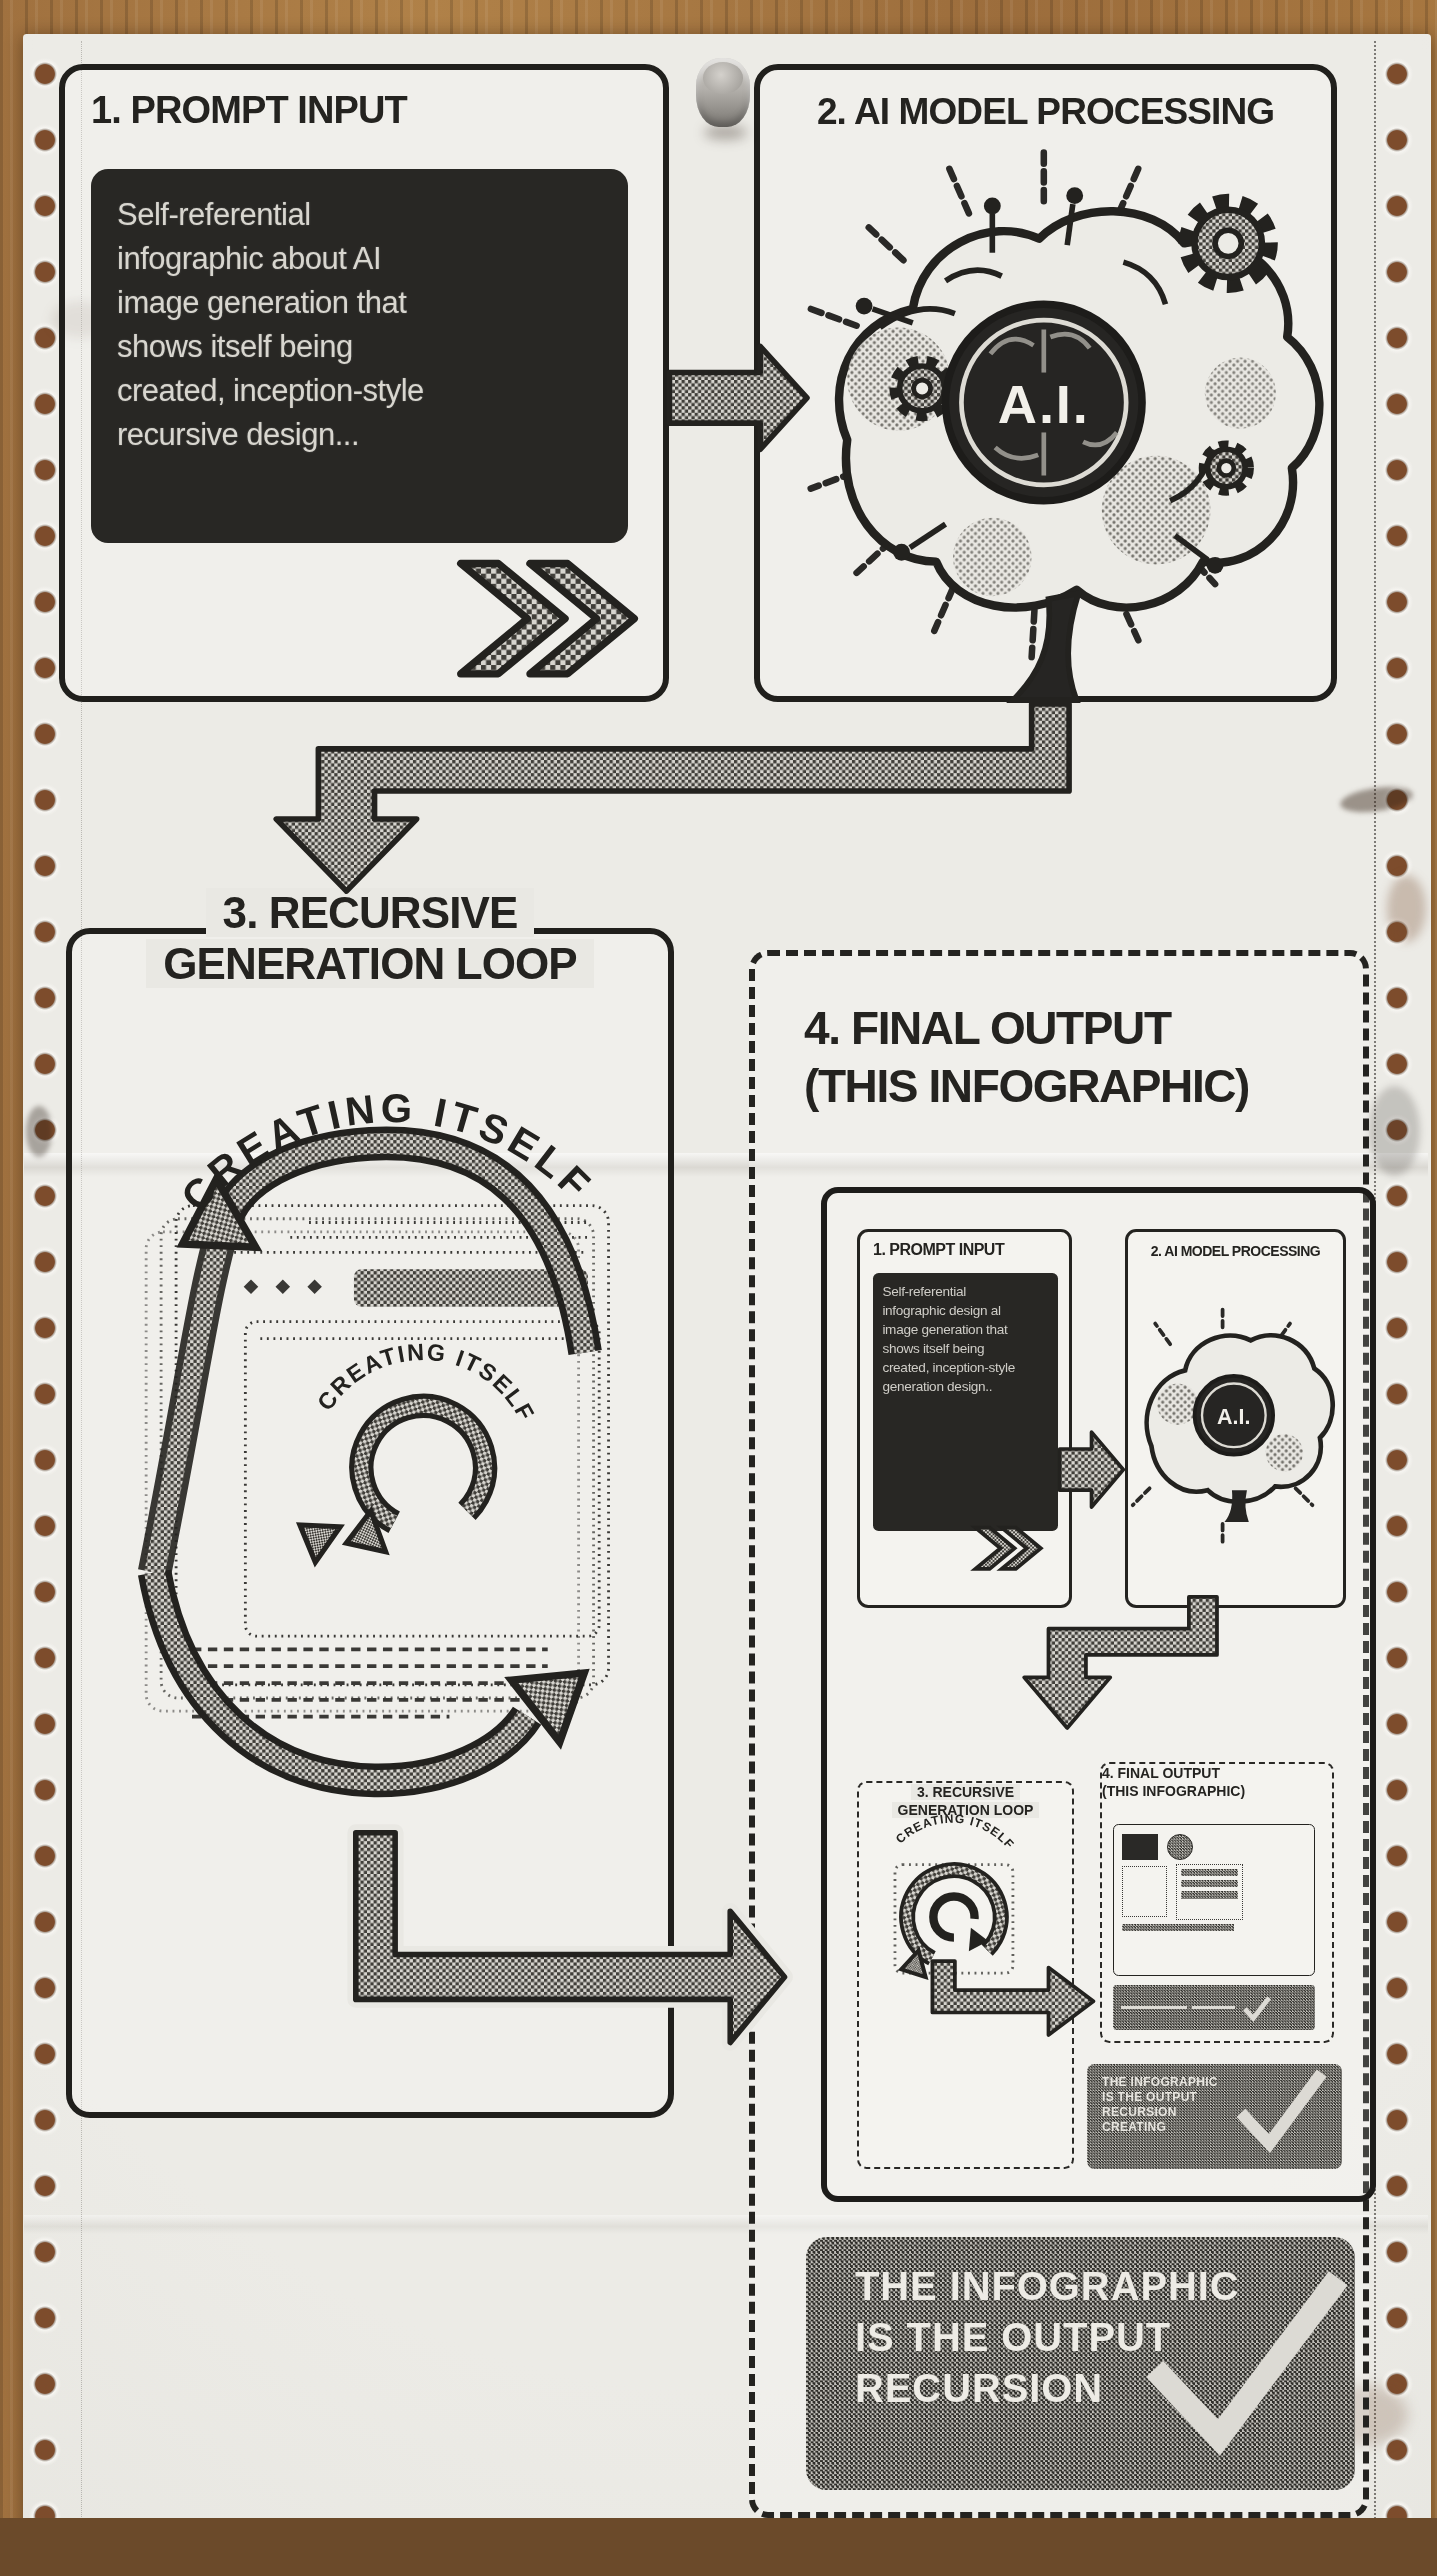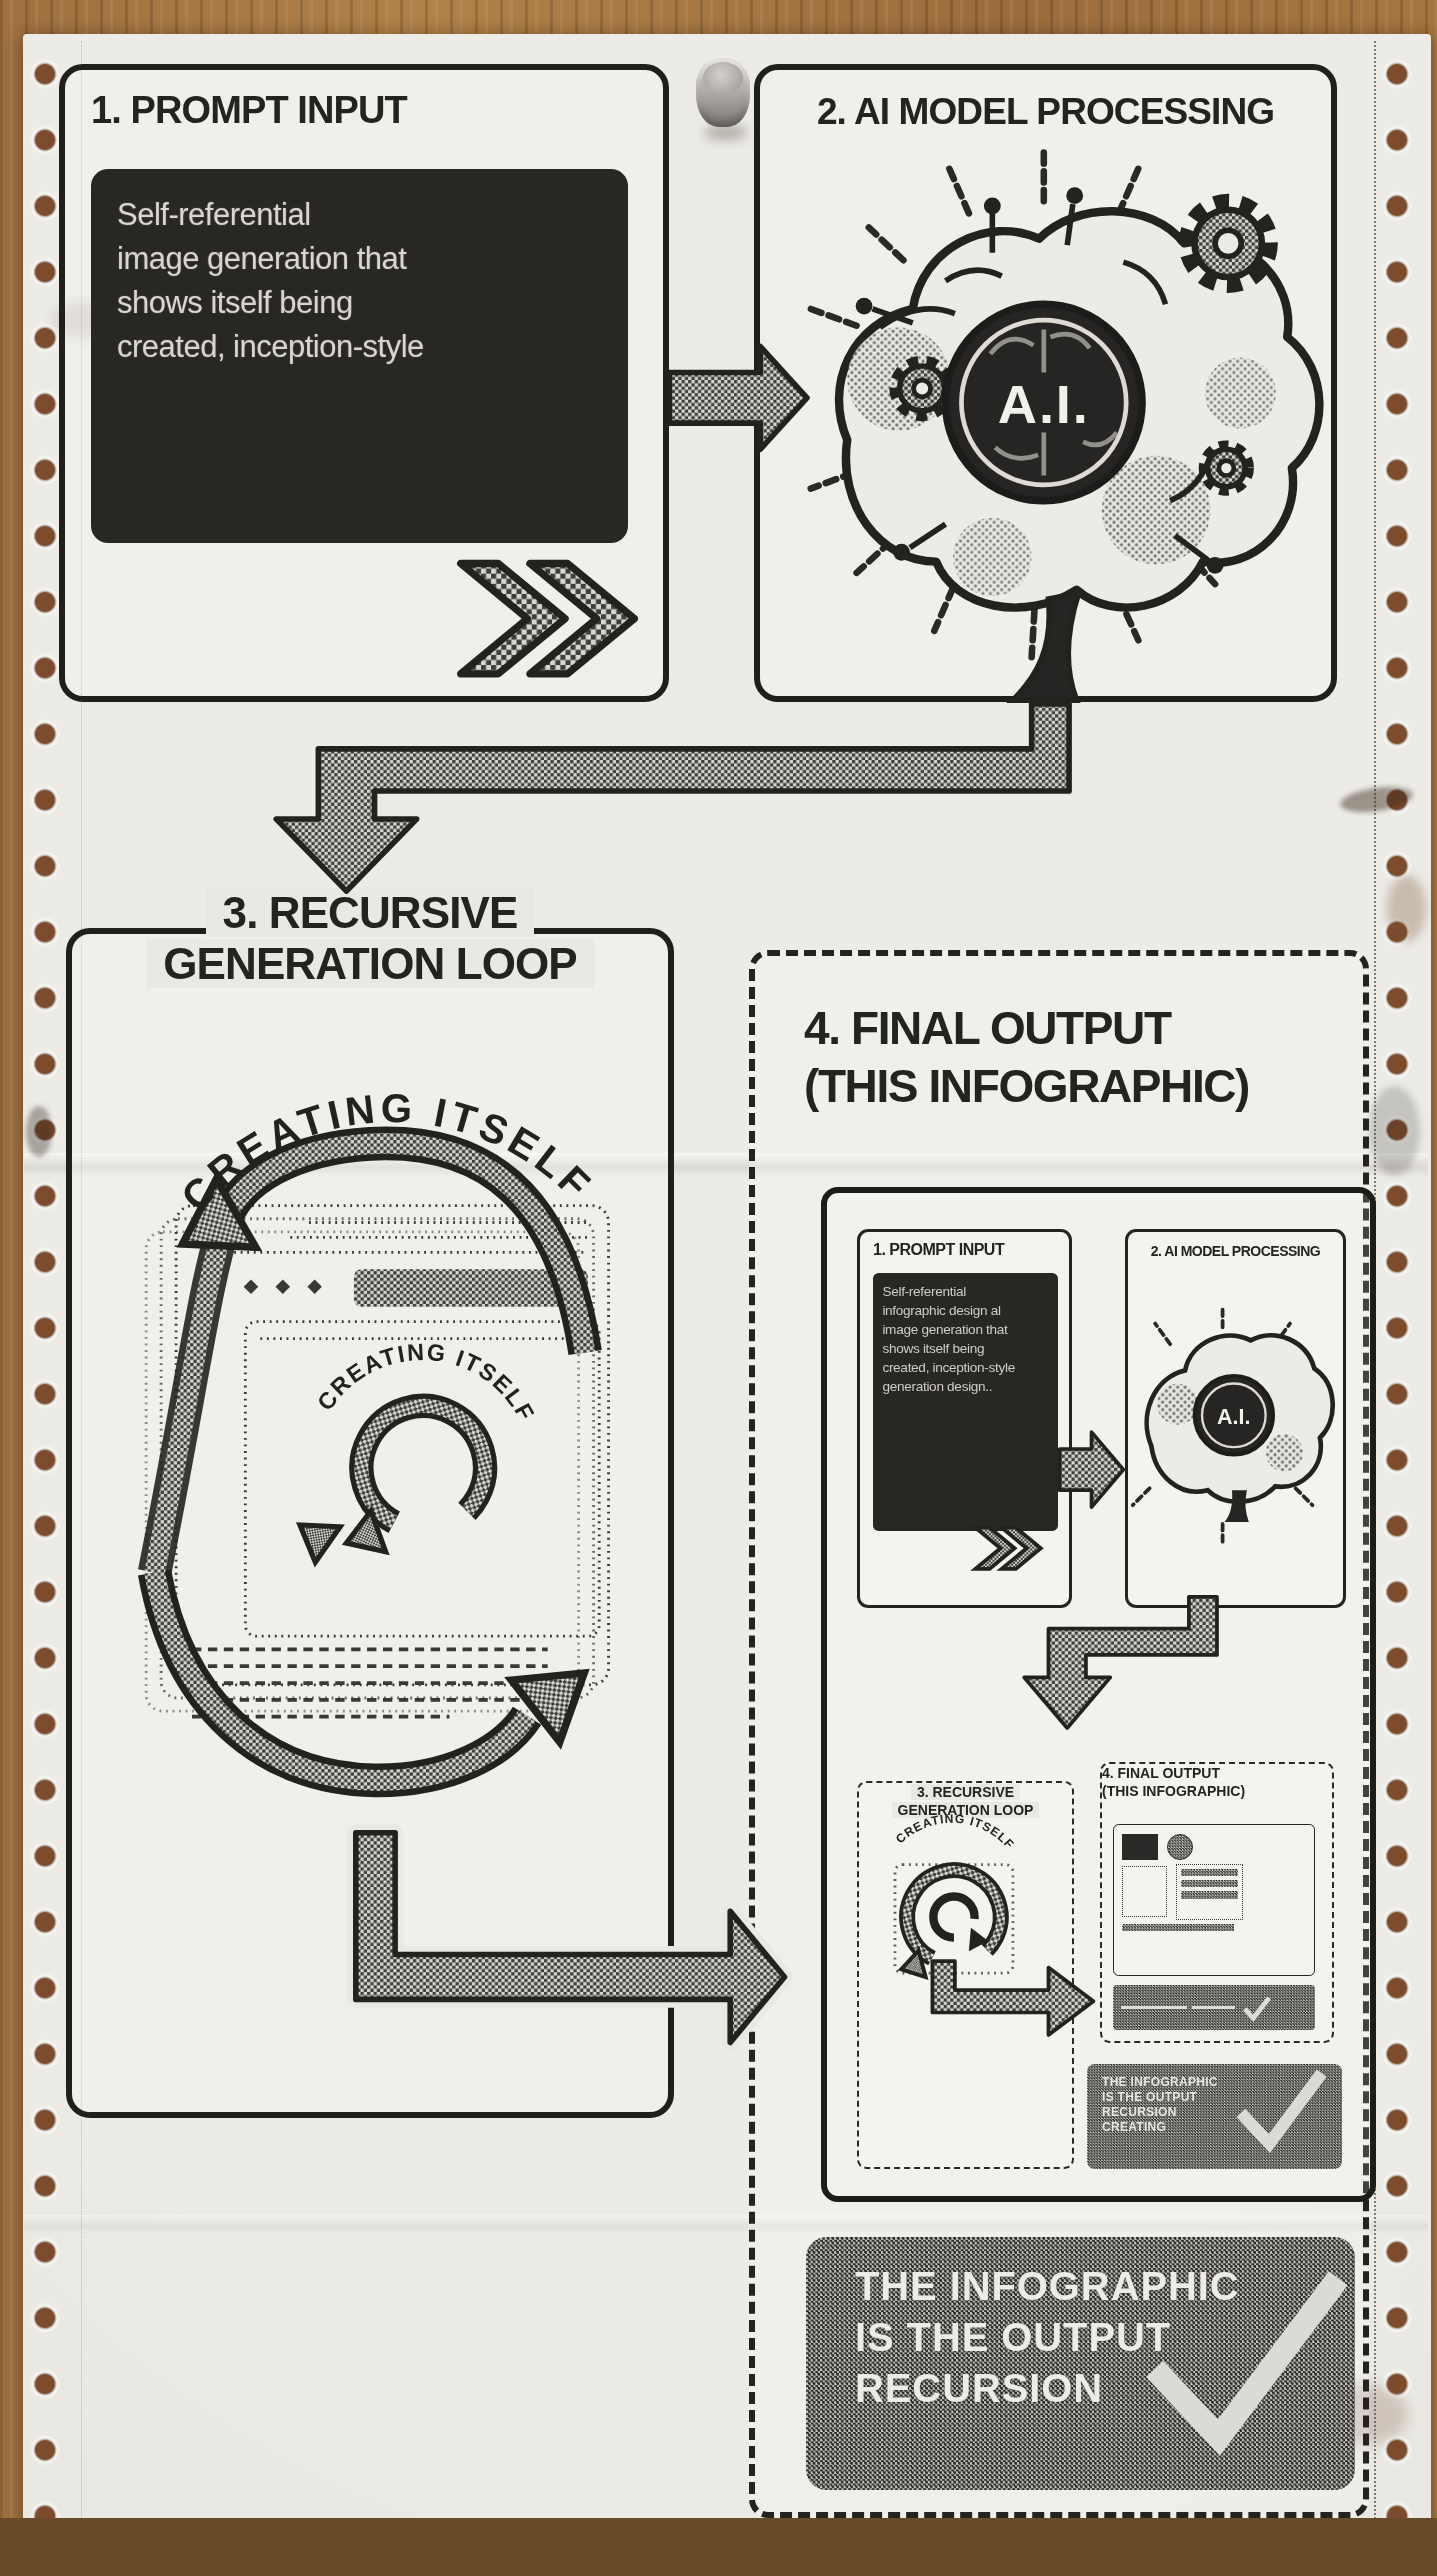--- a/index.html
+++ b/index.html
@@ -104,23 +104,25 @@
   <div class="stain" style="left:1387px;top:875px;width:39px;height:67px;background:rgba(120,75,45,.30);filter:blur(4.7px);"></div>
   <div class="stain" style="left:1369px;top:1086px;width:51px;height:90px;background:rgba(40,35,30,.20);filter:blur(3.7px);"></div>
   <div class="stain" style="left:26px;top:1106px;width:26px;height:51px;background:rgba(40,30,20,.35);filter:blur(2.8px);"></div>
   <div class="stain" style="left:1318px;top:2385px;width:90px;height:60px;background:rgba(110,70,40,.22);filter:blur(6.6px);"></div>
   <div class="stain" style="left:52px;top:301px;width:56px;height:37px;background:rgba(80,60,40,.12);filter:blur(5.6px);"></div>
 
   <div class="box box1">
     <div class="btitle t1">1. PROMPT INPUT</div>
     <div class="prompt">
       <div class="pl">Self-referential</div>
+      <div class="pl">infographic about AI</div>
       <div class="pl">image generation that</div>
       <div class="pl">shows itself being</div>
       <div class="pl">created, inception-style</div>
+      <div class="pl">recursive design...</div>
     </div>
   </div>
 
   <div class="box box2">
     <div class="btitle t2">2. AI MODEL PROCESSING</div>
   </div>
 
   <div class="box box3"></div>
   <div class="title3">
     <div class="l1"><span>3. RECURSIVE</span></div>

